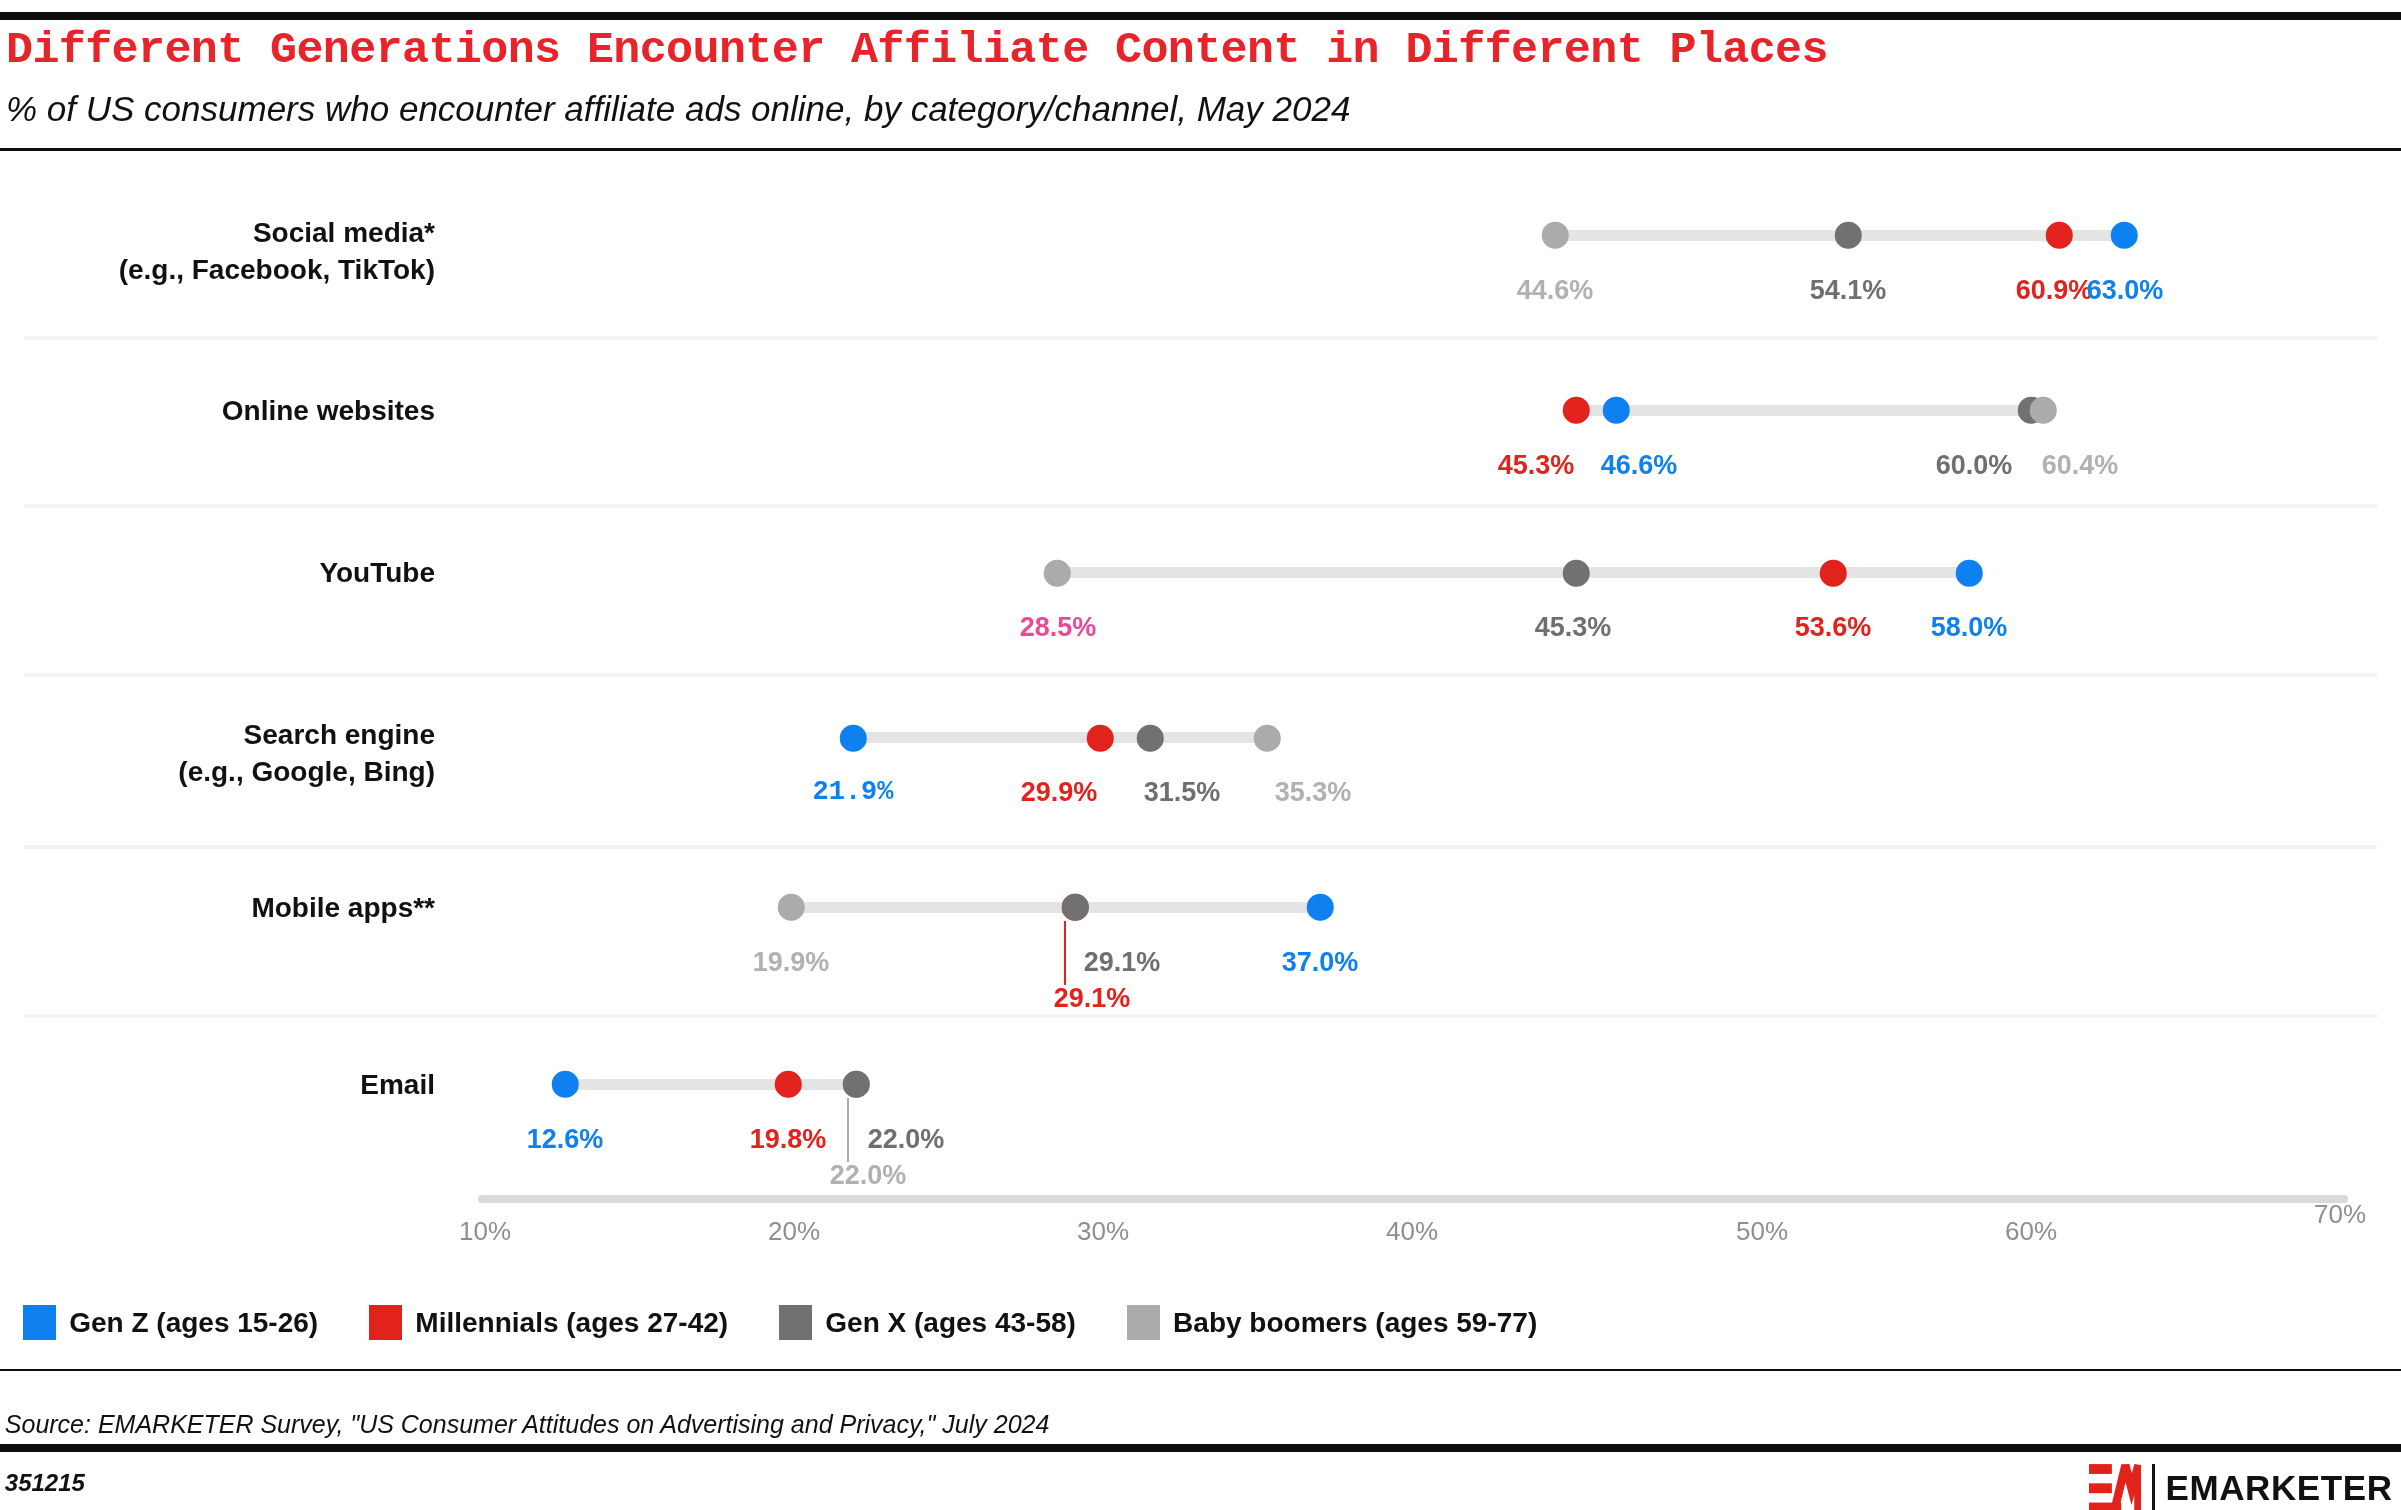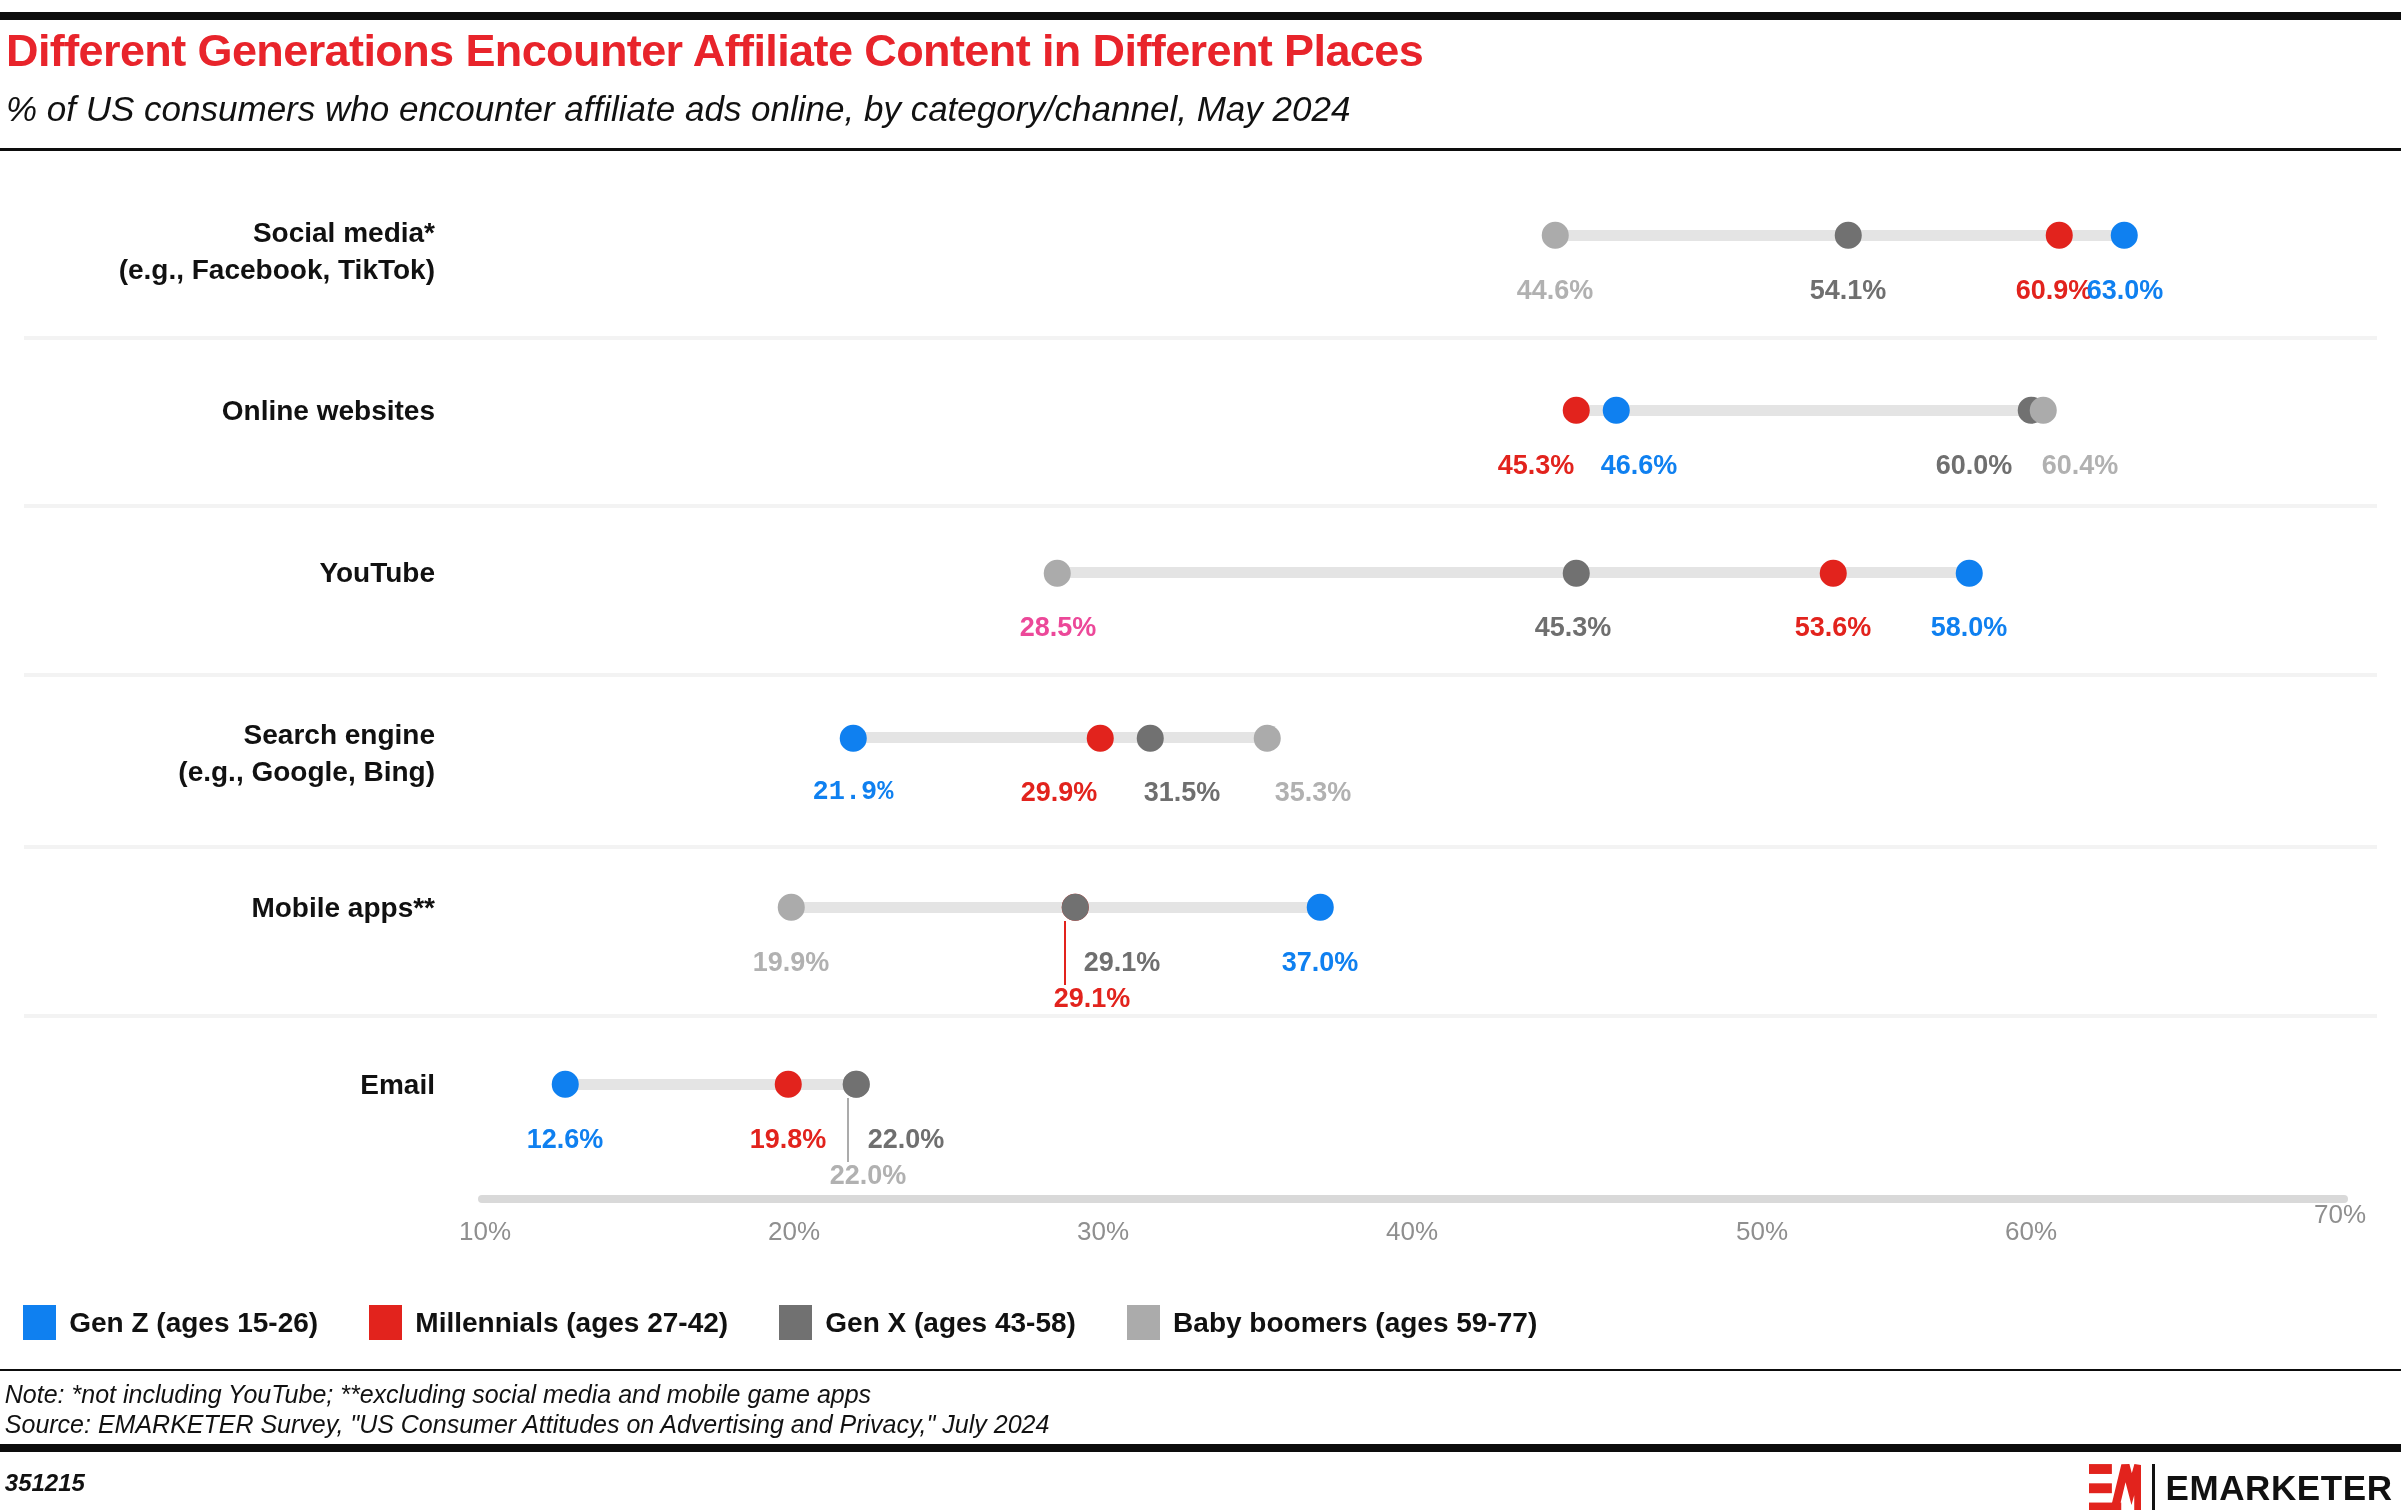--- a/index.html
+++ b/index.html
@@ -1,20 +1,20 @@
 <!DOCTYPE html>
 <html style="font-size:9.6px"><head>
 <meta charset="utf-8">
 <style>
   html,body{margin:0;padding:0;background:#fff;}
   .page{position:relative;width:2401px;height:1511px;background:#fff;overflow:hidden;
         font-family:"Liberation Sans", sans-serif;color:#1a1a1a;}
   .abs{position:absolute;}
   .topbar{left:0;top:12px;width:100%;height:7.8px;background:#0d0d0d;}
-  .title{left:6px;top:25px;font-size:45px;font-weight:700;letter-spacing:-0.6px;}
+  .title{left:6px;top:25px;font-size:45px;font-weight:700;letter-spacing:-0.6px;font-family:Liberation Mono, monospace;}
   .subtitle{left:6px;top:89px;font-size:35px;font-style:italic;font-weight:400;color:#111;}
   .hdr-divider{left:0;top:148px;width:100%;height:3px;background:#0d0d0d;}
   .chart{left:0;top:151px;width:2401px;height:1090px;}
   .sep{position:absolute;left:24px;width:2353px;height:3.6px;background:#f3f3f3;}
   .cat{position:absolute;left:0;width:435px;text-align:right;font-size:28px;font-weight:700;line-height:37px;color:#111;}
   .connector{position:absolute;height:11px;background:#e4e4e4;border-radius:6px;}
   .dot{position:absolute;width:26.5px;height:26.5px;border-radius:50%;transform:translate(-50%,-50%);}
   .vlabel{position:absolute;font-size:27px;font-weight:700;transform:translateX(-50%);white-space:nowrap;}
   .leader{position:absolute;width:1.8px;}
   .axisbar{position:absolute;height:7.8px;background:#d9d9d9;border-radius:4.2px;}
@@ -146,21 +146,20 @@
         <div class="swatch" style="background: rgb(113, 113, 113);"></div>
         <div class="legend-label">Gen X (ages 43-58)</div>
       </div>
       <div class="legend-item">
         <div class="swatch" style="background: rgb(171, 171, 171);"></div>
         <div class="legend-label">Baby boomers (ages 59-77)</div>
       </div>
     </div>
 
   <div class="abs thinline"></div>
-  <div class="abs note">Note: *not including YouTube; **excluding social media and mobile game apps</div>
   <div class="abs source">Source: EMARKETER Survey, "US Consumer Attitudes on Advertising and Privacy," July 2024</div>
   <div class="abs thickline"></div>
 
   <div class="abs chart-id">351215</div>
   <div class="abs logo">
     <svg width="52" height="52" viewBox="0 0 100 100">
       <rect x="0" y="4" width="44" height="19" fill="#e2231d"></rect>
       <rect x="0" y="41" width="44" height="19" fill="#e2231d"></rect>
       <rect x="0" y="78" width="62" height="19" fill="#e2231d"></rect>
       <polyline points="48,97 70,6 82,52 95,6 95,97" fill="none" stroke="#e2231d" stroke-width="16" stroke-linejoin="miter"></polyline>

